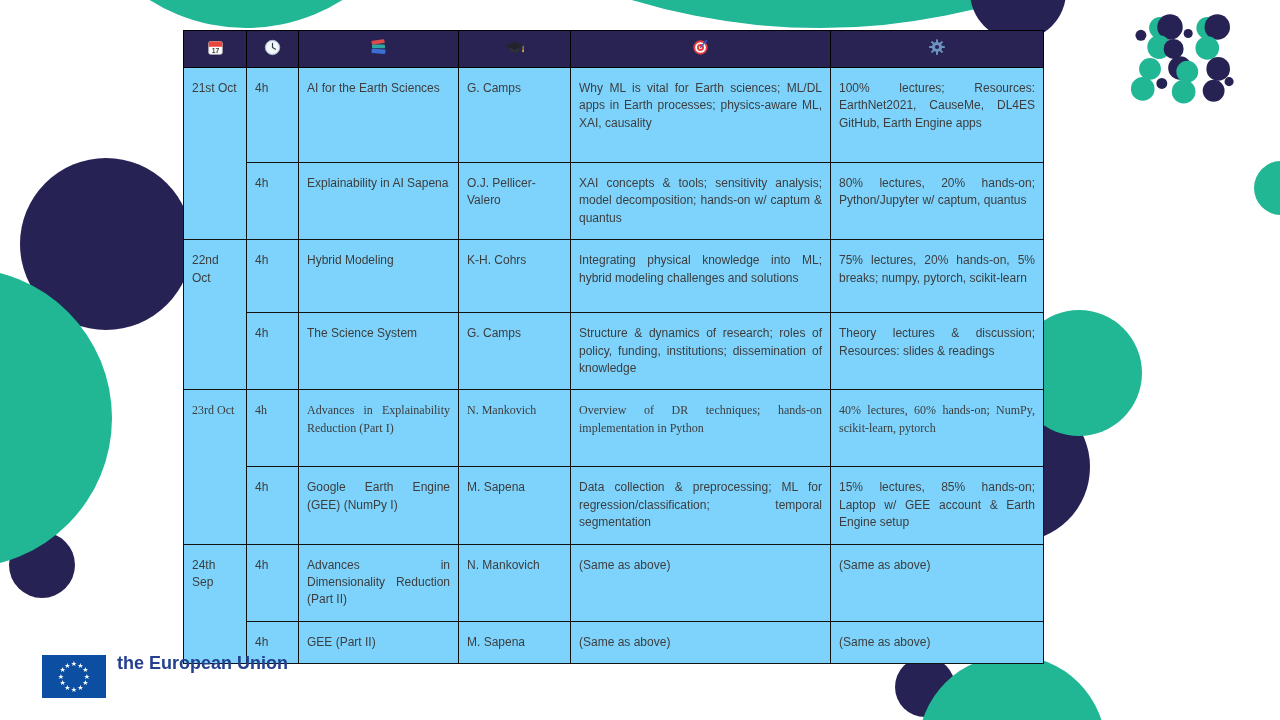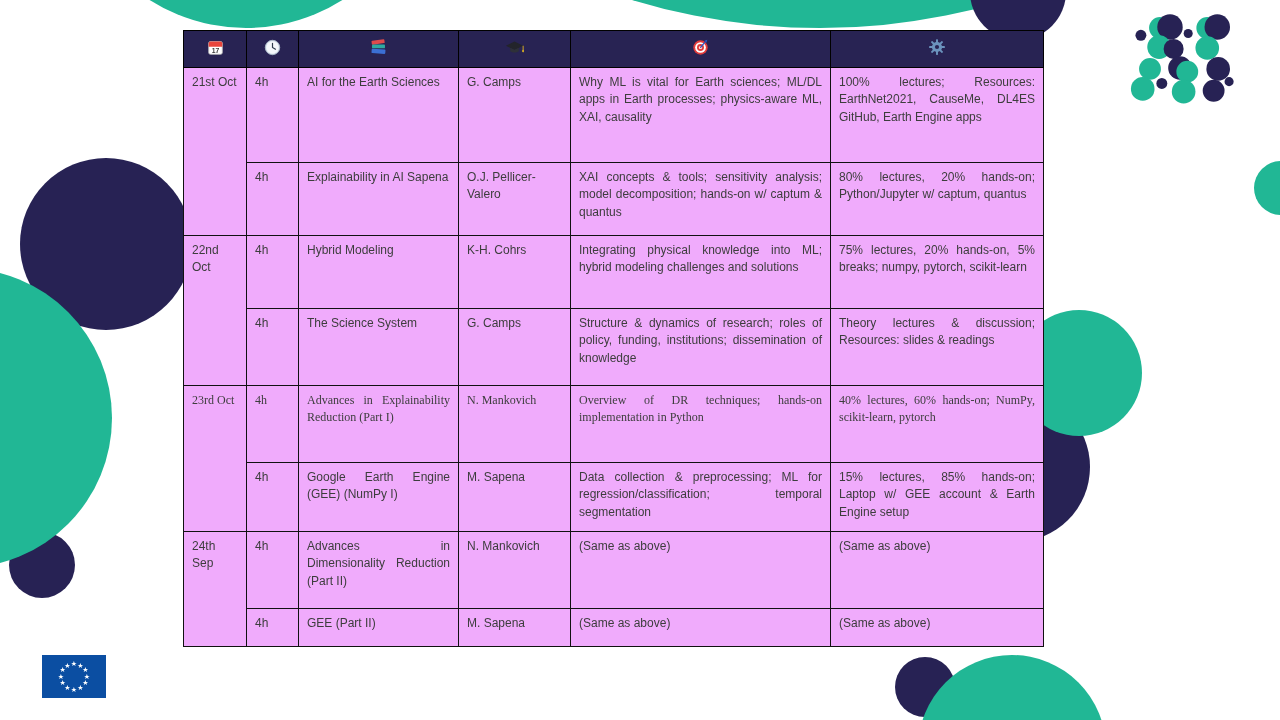--- a/index.html
+++ b/index.html
@@ -4,22 +4,22 @@
 <style>
   html,body{margin:0;padding:0;background:#fff;}
   .slide{position:relative;width:1280px;height:720px;overflow:hidden;background:#fff;
          font-family:"Liberation Sans","DejaVu Sans",sans-serif;}
   .c{position:absolute;border-radius:50%;}
   .teal{background:#21b795;}
   .navy{background:#272254;}
   table.schedule{position:absolute;left:183px;top:30px;width:860px;border-collapse:collapse;
                  table-layout:fixed;background:#fff;z-index:2;}
   table.schedule th{background:#282353;border:1px solid #000;height:36px;text-align:center;vertical-align:middle;padding:0;}
-  table.schedule td{border:1px solid #111;vertical-align:top;padding:6px 8px;
-                    font-size:12px;line-height:1.45;color:#3d3d3d;background:#f0abfc;}
+  table.schedule td{border:1px solid #111;vertical-align:top;padding:12px 8px;
+                    font-size:12px;line-height:1.45;color:#3d3d3d;background:#7dd3fc;}
   td.col-date,td.col-hours,td.col-instructor{text-align:left;}
   td.col-topic,td.col-desc,td.col-format{text-align:justify;}
   td.col-instructor{overflow-wrap:break-word;}
   .eu-flag{position:absolute;left:42px;top:655px;z-index:2;}
   .eu-text{position:absolute;left:117px;top:653px;z-index:2;color:#24408e;font-weight:bold;
            font-size:18px;line-height:1.22;}
   .logo{position:absolute;left:1120px;top:8px;z-index:2;}
   .logo-text{position:absolute;left:1112px;top:104px;width:160px;text-align:center;z-index:2;
              font-size:28px;font-weight:500;letter-spacing:.5px;}
   .logo-text .t{color:#21b795;}
@@ -207,15 +207,16 @@
         <text x="38.5" y="35.2" text-anchor="middle" font-size="7" fill="#fff">★</text>
         <text x="32.0" y="36.9" text-anchor="middle" font-size="7" fill="#fff">★</text>
         <text x="25.5" y="35.2" text-anchor="middle" font-size="7" fill="#fff">★</text>
         <text x="20.7" y="30.4" text-anchor="middle" font-size="7" fill="#fff">★</text>
         <text x="19.0" y="23.9" text-anchor="middle" font-size="7" fill="#fff">★</text>
         <text x="20.7" y="17.4" text-anchor="middle" font-size="7" fill="#fff">★</text>
         <text x="25.5" y="12.6" text-anchor="middle" font-size="7" fill="#fff">★</text>
       </g>
   </svg>
   <div class="eu-text">
+    <div>the European Union</div>
   </div>
 
 </div>
 
 </body></html>

